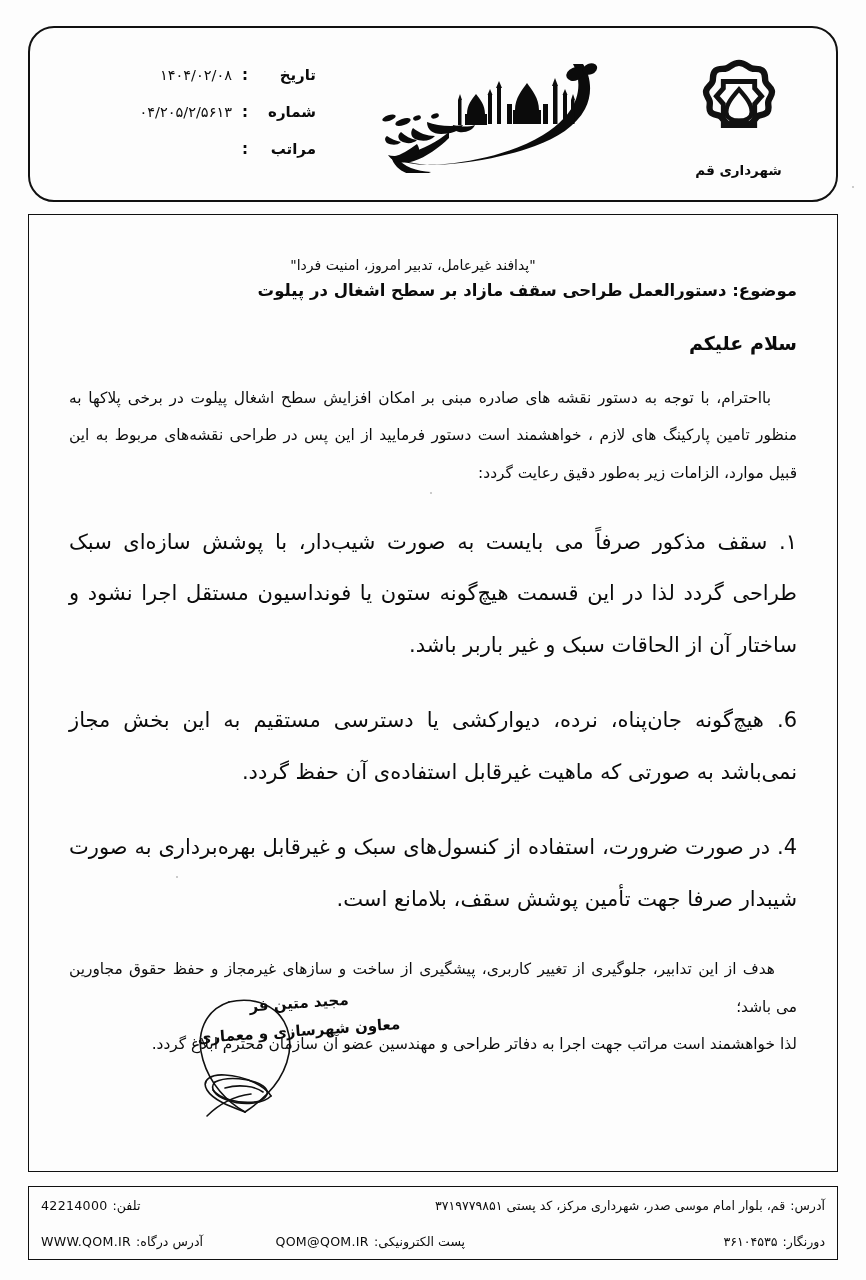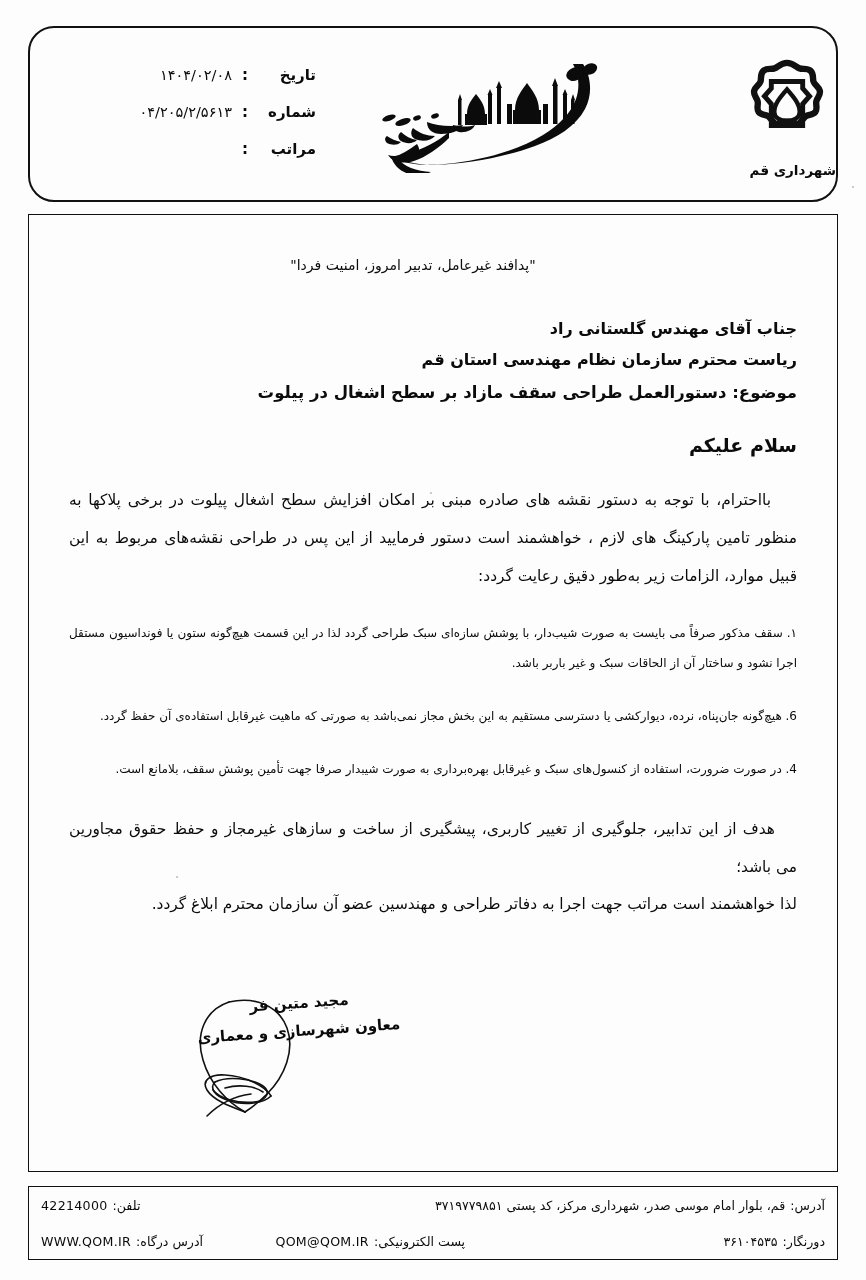--- a/index.html
+++ b/index.html
@@ -41,21 +41,21 @@
     display: flex;
     flex-direction: row;
     align-items: stretch;
   }
 
   
   .logo-zone {
     width: 195px;
     display: flex;
     flex-direction: column;
-    align-items: flex-start;
+    align-items: center;
     justify-content: center;
     padding-top: 6px;
   }
   .rosette {
     width: 98px;
     height: 98px;
     position: relative;
   }
   .logo-caption {
     margin-top: 7px;
@@ -161,21 +161,21 @@
     text-align-last: right;
     font-size: 15.4px;
     line-height: 2.45;
     text-indent: 26px;
   }
 
   .item {
     margin-top: 24px;
     text-align: justify;
     text-align-last: right;
-    font-size: 12px;
+    font-size: 21px;
     line-height: 2.45;
   }
 
   .closing {
     margin-top: 26px;
     text-align: justify;
     text-align-last: right;
     font-size: 15.4px;
     line-height: 2.45;
     text-indent: 22px;
@@ -362,24 +362,20 @@
         </div>
       </div>
 
     </div>
   </div>
 
   <div class="body-box">
 
     <div class="slogan">"پدافند غیرعامل، تدبیر امروز، امنیت فردا"</div>
 
-    <div class="recipient">
-      <span>جناب آقای مهندس گلستانی راد</span>
-      <span class="line2">ریاست محترم سازمان نظام مهندسی استان قم</span>
-    </div>
 
     <div class="subject">موضوع: دستورالعمل طراحی سقف مازاد بر سطح اشغال در پیلوت</div>
 
     <div class="greeting">سلام علیکم</div>
 
     <div class="para">بااحترام، با توجه به دستور نقشه های صادره مبنی بر امکان افزایش سطح اشغال پیلوت در برخی پلاکها به منظور تامین پارکینگ های لازم ، خواهشمند است دستور فرمایید از این پس در طراحی نقشه‌های مربوط به این قبیل موارد، الزامات زیر به‌طور دقیق رعایت گردد:</div>
 
     <div class="item">۱. سقف مذکور صرفاً می بایست به صورت شیب‌دار، با پوشش سازه‌ای سبک طراحی گردد لذا در این قسمت هیچ‌گونه ستون یا فونداسیون مستقل اجرا نشود و ساختار آن از الحاقات سبک و غیر باربر باشد.</div>
     <div class="item">6. هیچ‌گونه جان‌پناه، نرده، دیوارکشی یا دسترسی مستقیم به این بخش مجاز نمی‌باشد به صورتی که ماهیت غیرقابل استفاده‌ی آن حفظ گردد.</div>
     <div class="item">4. در صورت ضرورت، استفاده از کنسول‌های سبک و غیرقابل بهره‌برداری به صورت شیبدار صرفا جهت تأمین پوشش سقف، بلامانع است.</div>

